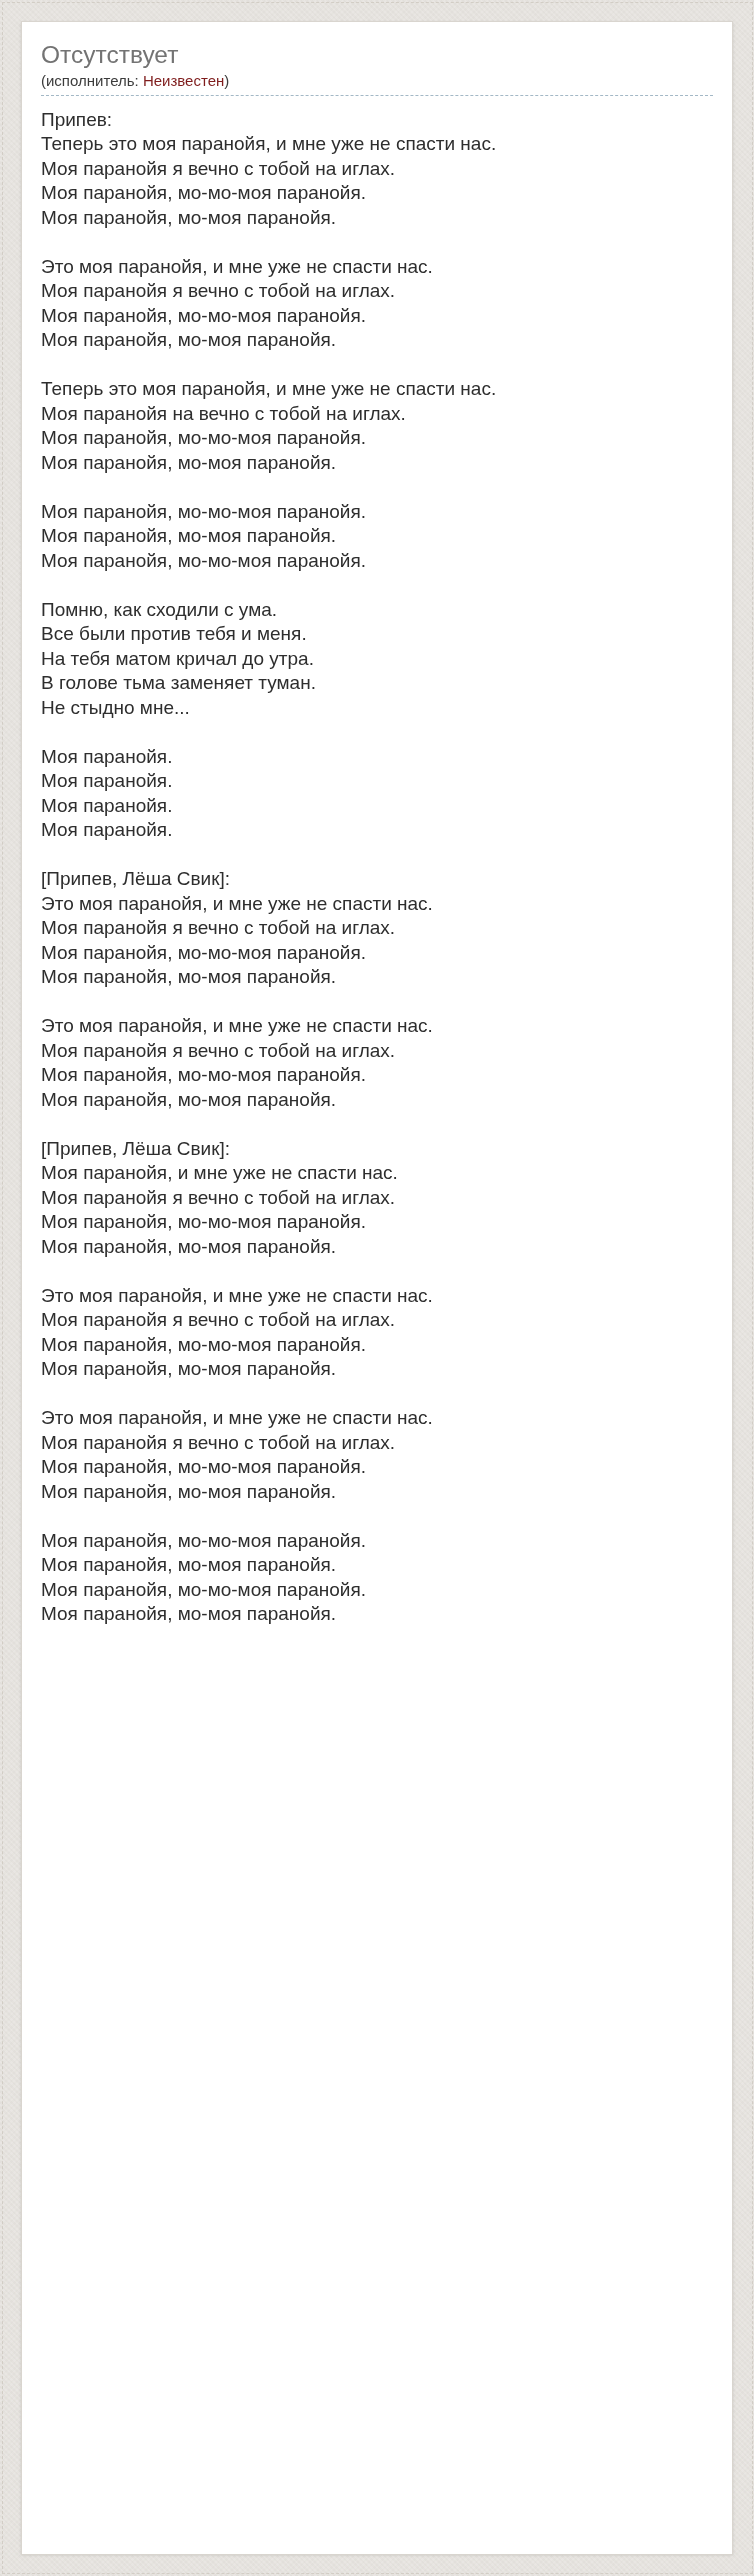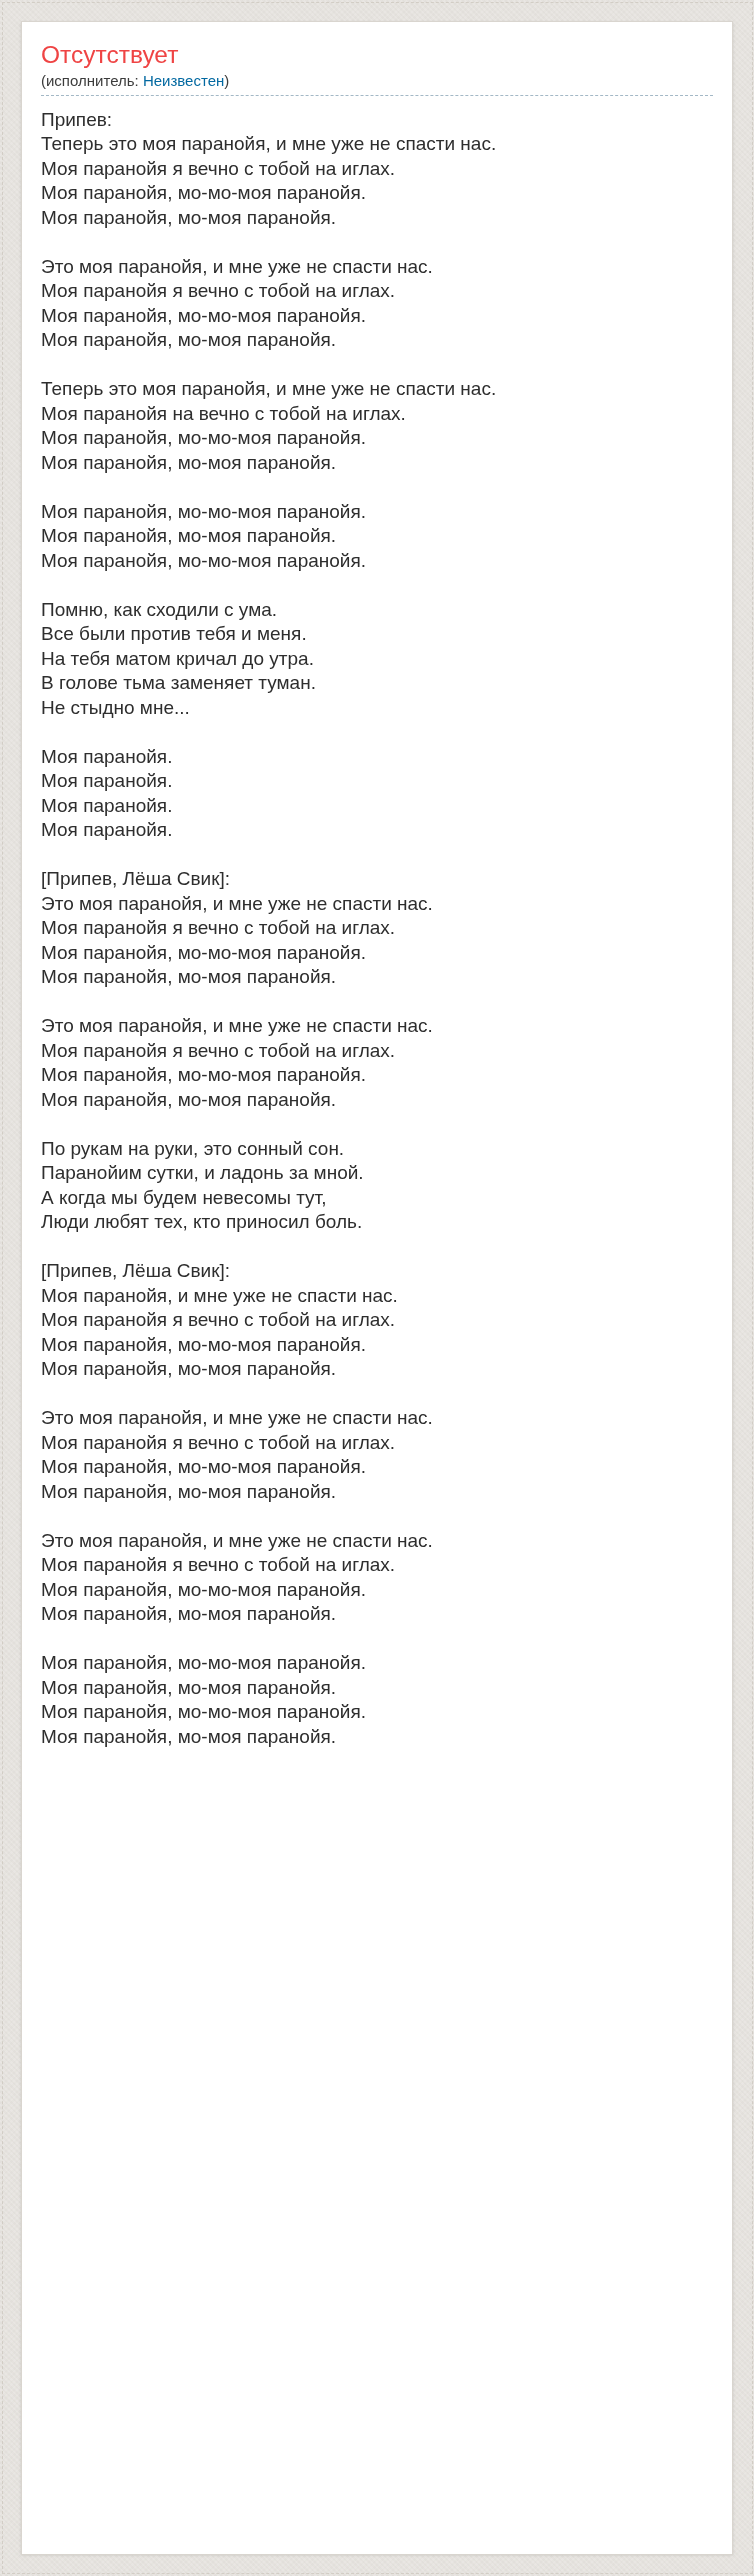--- a/index.html
+++ b/index.html
@@ -34,30 +34,30 @@
     border: 0.9px solid #d9d5cf;
     box-shadow: 0 0.9px 2.8px rgba(0,0,0,0.12);
     padding: 19px 19px 22.6px 19px;
   }
   h1.song-title {
     margin: 0;
     padding: 0;
     font-size: 24.5px;
     line-height: 28px;
     font-weight: 400;
-    color: #ef4444;
+    color: #737373;
   }
   .artist-line {
     margin-top: 1.9px;
     font-size: 15px;
     line-height: 19px;
     color: #3c3c3c;
   }
   .artist-line a {
-    color: #0369a1;
+    color: #7f1d1d;
     text-decoration: none;
     cursor: pointer;
   }
   .header-divider {
     border: 0;
     border-bottom: 0.9px dashed #a3b8c6;
     margin: 4.7px 0 0 0;
     height: 0;
   }
   .lyrics {
@@ -85,20 +85,19 @@
   <div class="header-divider"></div>
   <div class="lyrics" id="lyrics">
       <p>Припев:<br>Теперь это моя паранойя, и мне уже не спасти нас.<br>Моя паранойя я вечно с тобой на иглах.<br>Моя паранойя, мо-мо-моя паранойя.<br>Моя паранойя, мо-моя паранойя.</p>
       <p>Это моя паранойя, и мне уже не спасти нас.<br>Моя паранойя я вечно с тобой на иглах.<br>Моя паранойя, мо-мо-моя паранойя.<br>Моя паранойя, мо-моя паранойя.</p>
       <p>Теперь это моя паранойя, и мне уже не спасти нас.<br>Моя паранойя на вечно с тобой на иглах.<br>Моя паранойя, мо-мо-моя паранойя.<br>Моя паранойя, мо-моя паранойя.</p>
       <p>Моя паранойя, мо-мо-моя паранойя.<br>Моя паранойя, мо-моя паранойя.<br>Моя паранойя, мо-мо-моя паранойя.</p>
       <p>Помню, как сходили с ума.<br>Все были против тебя и меня.<br>На тебя матом кричал до утра.<br>В голове тьма заменяет туман.<br>Не стыдно мне...</p>
       <p>Моя паранойя.<br>Моя паранойя.<br>Моя паранойя.<br>Моя паранойя.</p>
       <p>[Припев, Лёша Свик]:<br>Это моя паранойя, и мне уже не спасти нас.<br>Моя паранойя я вечно с тобой на иглах.<br>Моя паранойя, мо-мо-моя паранойя.<br>Моя паранойя, мо-моя паранойя.</p>
       <p>Это моя паранойя, и мне уже не спасти нас.<br>Моя паранойя я вечно с тобой на иглах.<br>Моя паранойя, мо-мо-моя паранойя.<br>Моя паранойя, мо-моя паранойя.</p>
-      <p>По рукам на руки, это сонный сон.<br>Паранойим сутки, и ладонь за мной.<br>А когда мы будем невесомы тут,<br>Люди любят тех, кто приносил боль.</p>
       <p>[Припев, Лёша Свик]:<br>Моя паранойя, и мне уже не спасти нас.<br>Моя паранойя я вечно с тобой на иглах.<br>Моя паранойя, мо-мо-моя паранойя.<br>Моя паранойя, мо-моя паранойя.</p>
       <p>Это моя паранойя, и мне уже не спасти нас.<br>Моя паранойя я вечно с тобой на иглах.<br>Моя паранойя, мо-мо-моя паранойя.<br>Моя паранойя, мо-моя паранойя.</p>
       <p>Это моя паранойя, и мне уже не спасти нас.<br>Моя паранойя я вечно с тобой на иглах.<br>Моя паранойя, мо-мо-моя паранойя.<br>Моя паранойя, мо-моя паранойя.</p>
       <p>Моя паранойя, мо-мо-моя паранойя.<br>Моя паранойя, мо-моя паранойя.<br>Моя паранойя, мо-мо-моя паранойя.<br>Моя паранойя, мо-моя паранойя.</p>
     </div>
 </div>
 
 
 </body></html>

